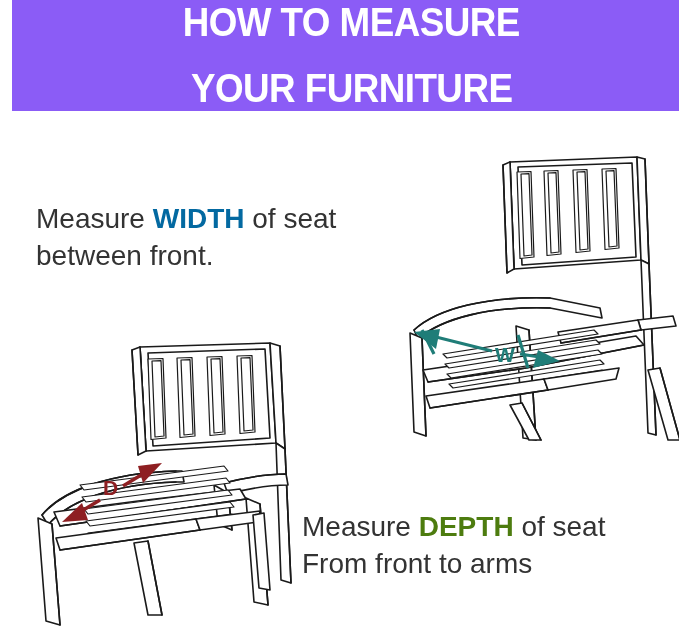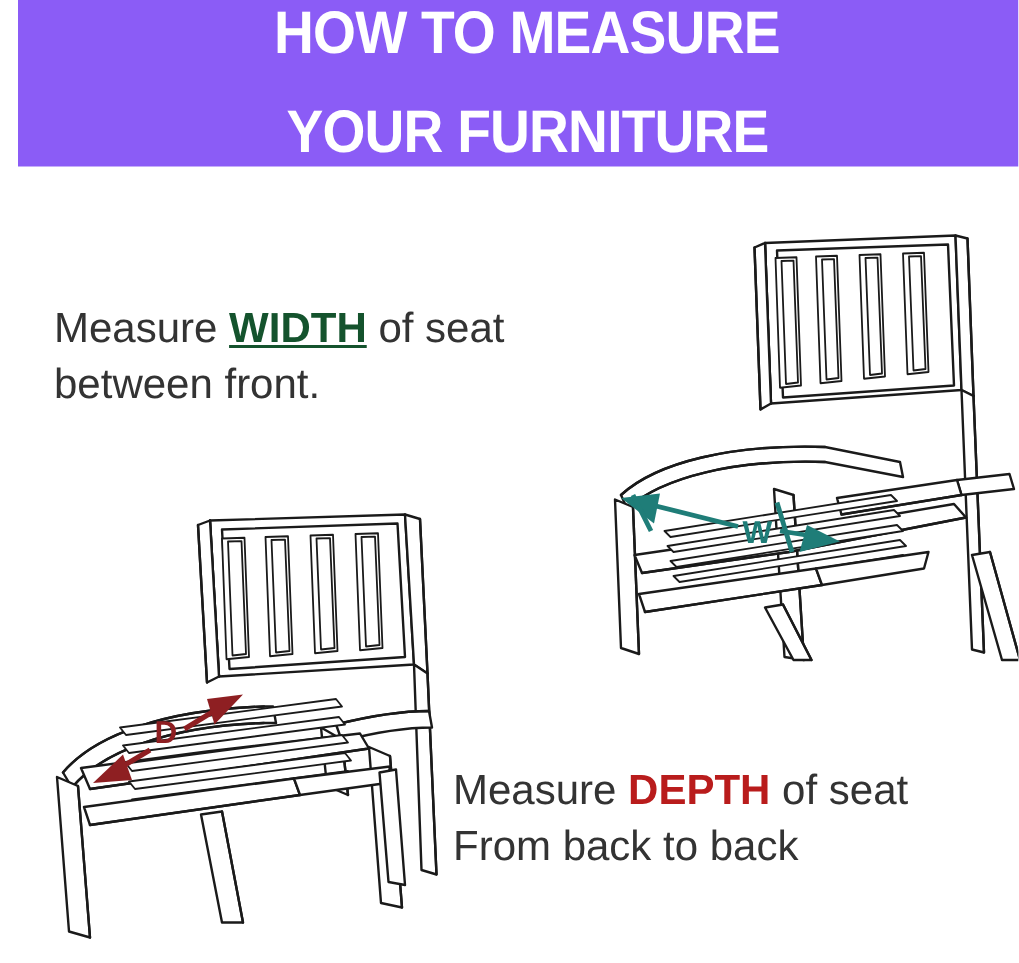--- a/index.html
+++ b/index.html
@@ -43,26 +43,25 @@
   .caption {
     position: absolute;
     font-family: "Liberation Sans", sans-serif;
     font-size: 28px;
     line-height: 37px;
     font-weight: normal;
     color: #333333;
     white-space: pre;
   }
   .caption .kw-width {
-    color: #14532d;
-    font-weight: bold;
-    text-decoration: underline;
+    color: #0369a1;
+    font-weight: bold;
   }
   .caption .kw-depth {
-    color: #b91c1c;
+    color: #4d7c0f;
     font-weight: bold;
   }
   #caption-width {
     left: 36px;
     top: 200px;
   }
   #caption-depth {
     left: 302px;
     top: 508px;
   }
@@ -140,21 +139,21 @@
 
   <div class="header-band">
     <div class="header-line">HOW TO MEASURE</div>
     <div class="header-line">YOUR FURNITURE</div>
   </div>
 
   <div class="caption" id="caption-width"><span>Measure </span><span class="kw-width">WIDTH</span><span> of seat</span>
 <span>between front.</span></div>
 
   <div class="caption" id="caption-depth"><span>Measure </span><span class="kw-depth">DEPTH</span><span> of seat</span>
-<span>From back to back</span></div>
+<span>From front to arms</span></div>
 
   <div class="chair-svg" id="chair-width-wrap">
     <svg width="281" height="300" viewBox="0 0 281 300">
 
       <g>
         <path class="ln fillwhite" d="M112,22 L239,17 L243,120 L116,129 Z"></path>
         <path class="ln" d="M112,22 L116,129"></path>
         <path class="ln" d="M120,27 L234,23 L238,117 L124,125 Z"></path>
       </g>
 

